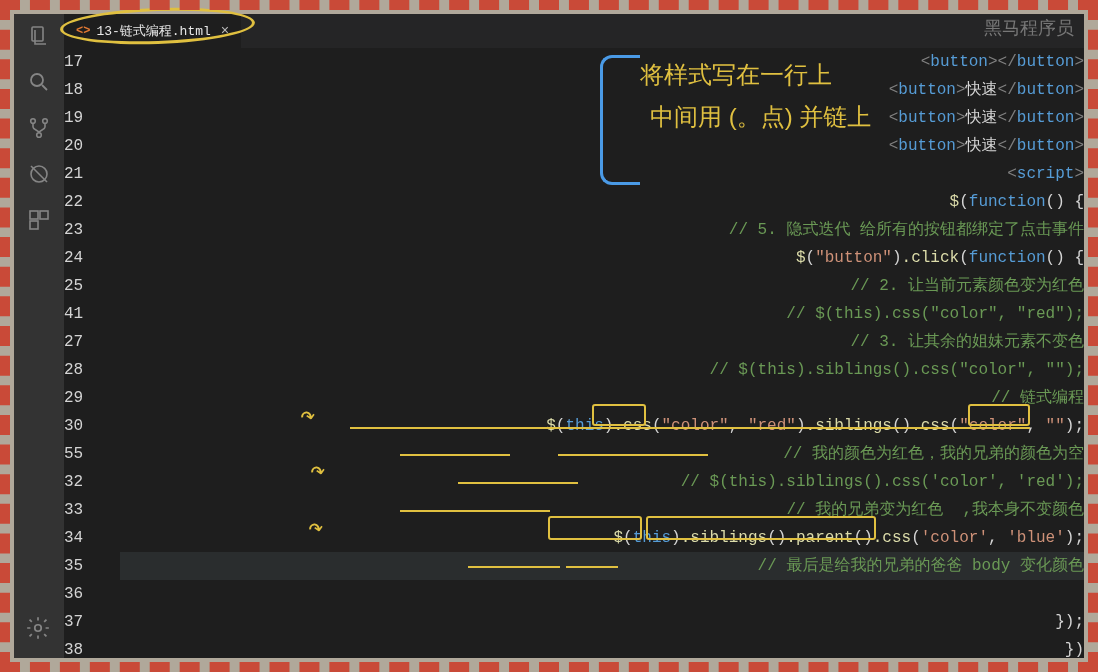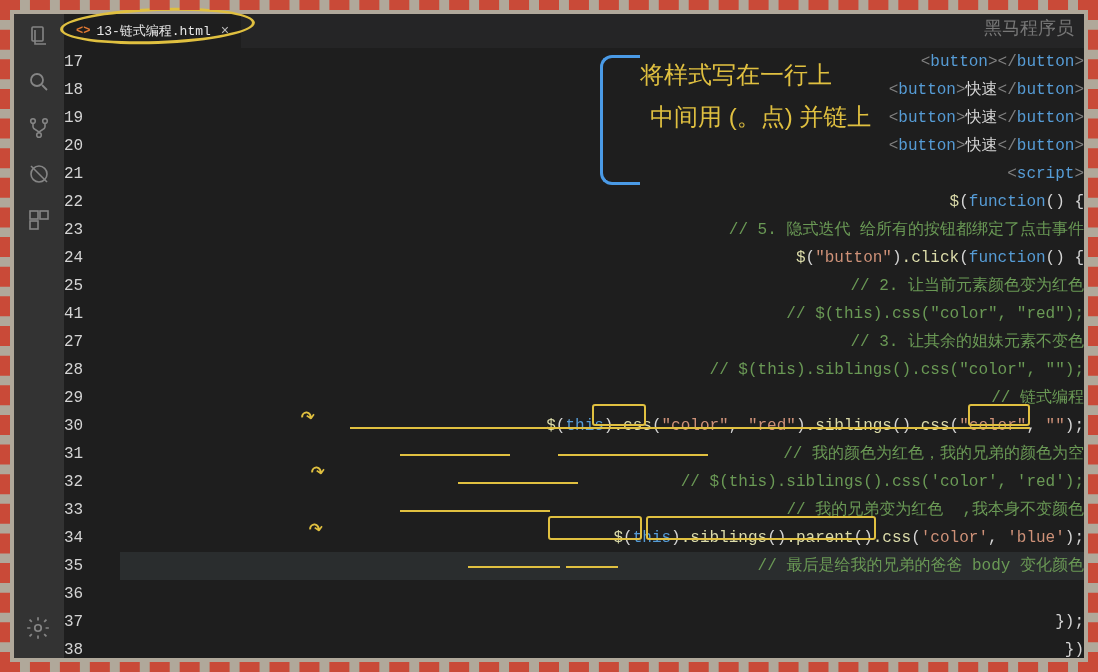--- a/index.html
+++ b/index.html
@@ -241,21 +241,21 @@
           <div class="code-line">21</div>
           <div class="code-line">22</div>
           <div class="code-line">23</div>
           <div class="code-line">24</div>
           <div class="code-line">25</div>
           <div class="code-line">41</div>
           <div class="code-line">27</div>
           <div class="code-line">28</div>
           <div class="code-line">29</div>
           <div class="code-line">30</div>
-          <div class="code-line">31</div>
+          <div class="code-line">55</div>
           <div class="code-line">32</div>
           <div class="code-line">33</div>
           <div class="code-line">34</div>
           <div class="code-line">35</div>
           <div class="code-line">36</div>
           <div class="code-line">37</div>
           <div class="code-line">38</div>
         </div>
       <div class="code-lines" id="code">
           <div class="code-line">            <span class="tok-tag">&lt;</span><span class="tok-name">button</span><span class="tok-tag">&gt;</span><span class="tok-tag">&lt;/</span><span class="tok-name">button</span><span class="tok-tag">&gt;</span></div>

